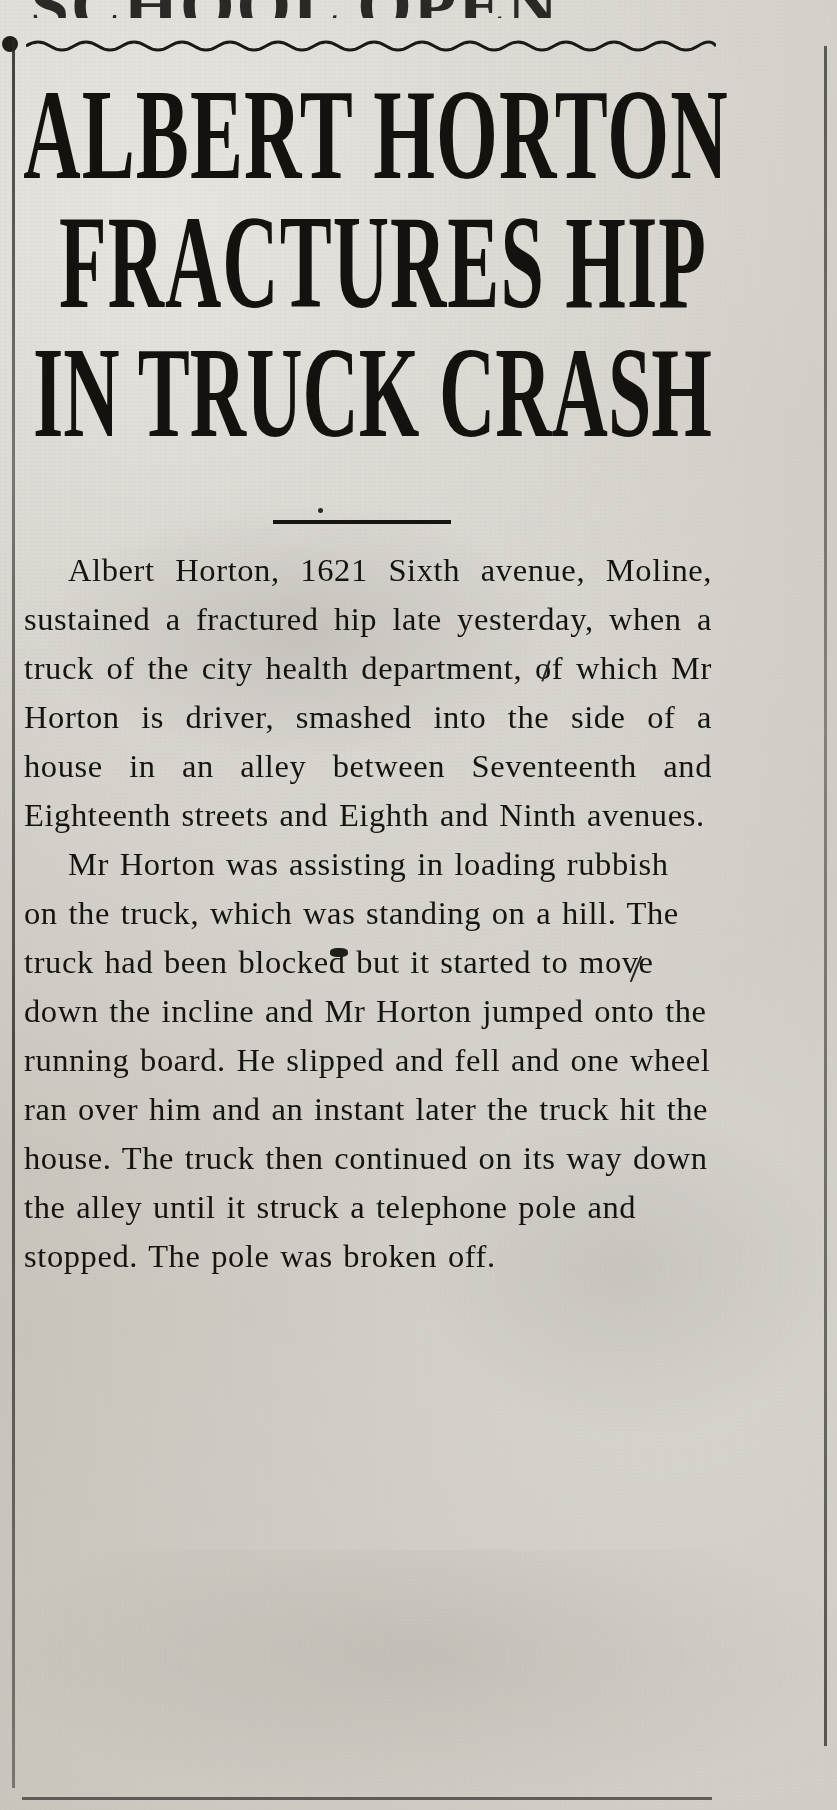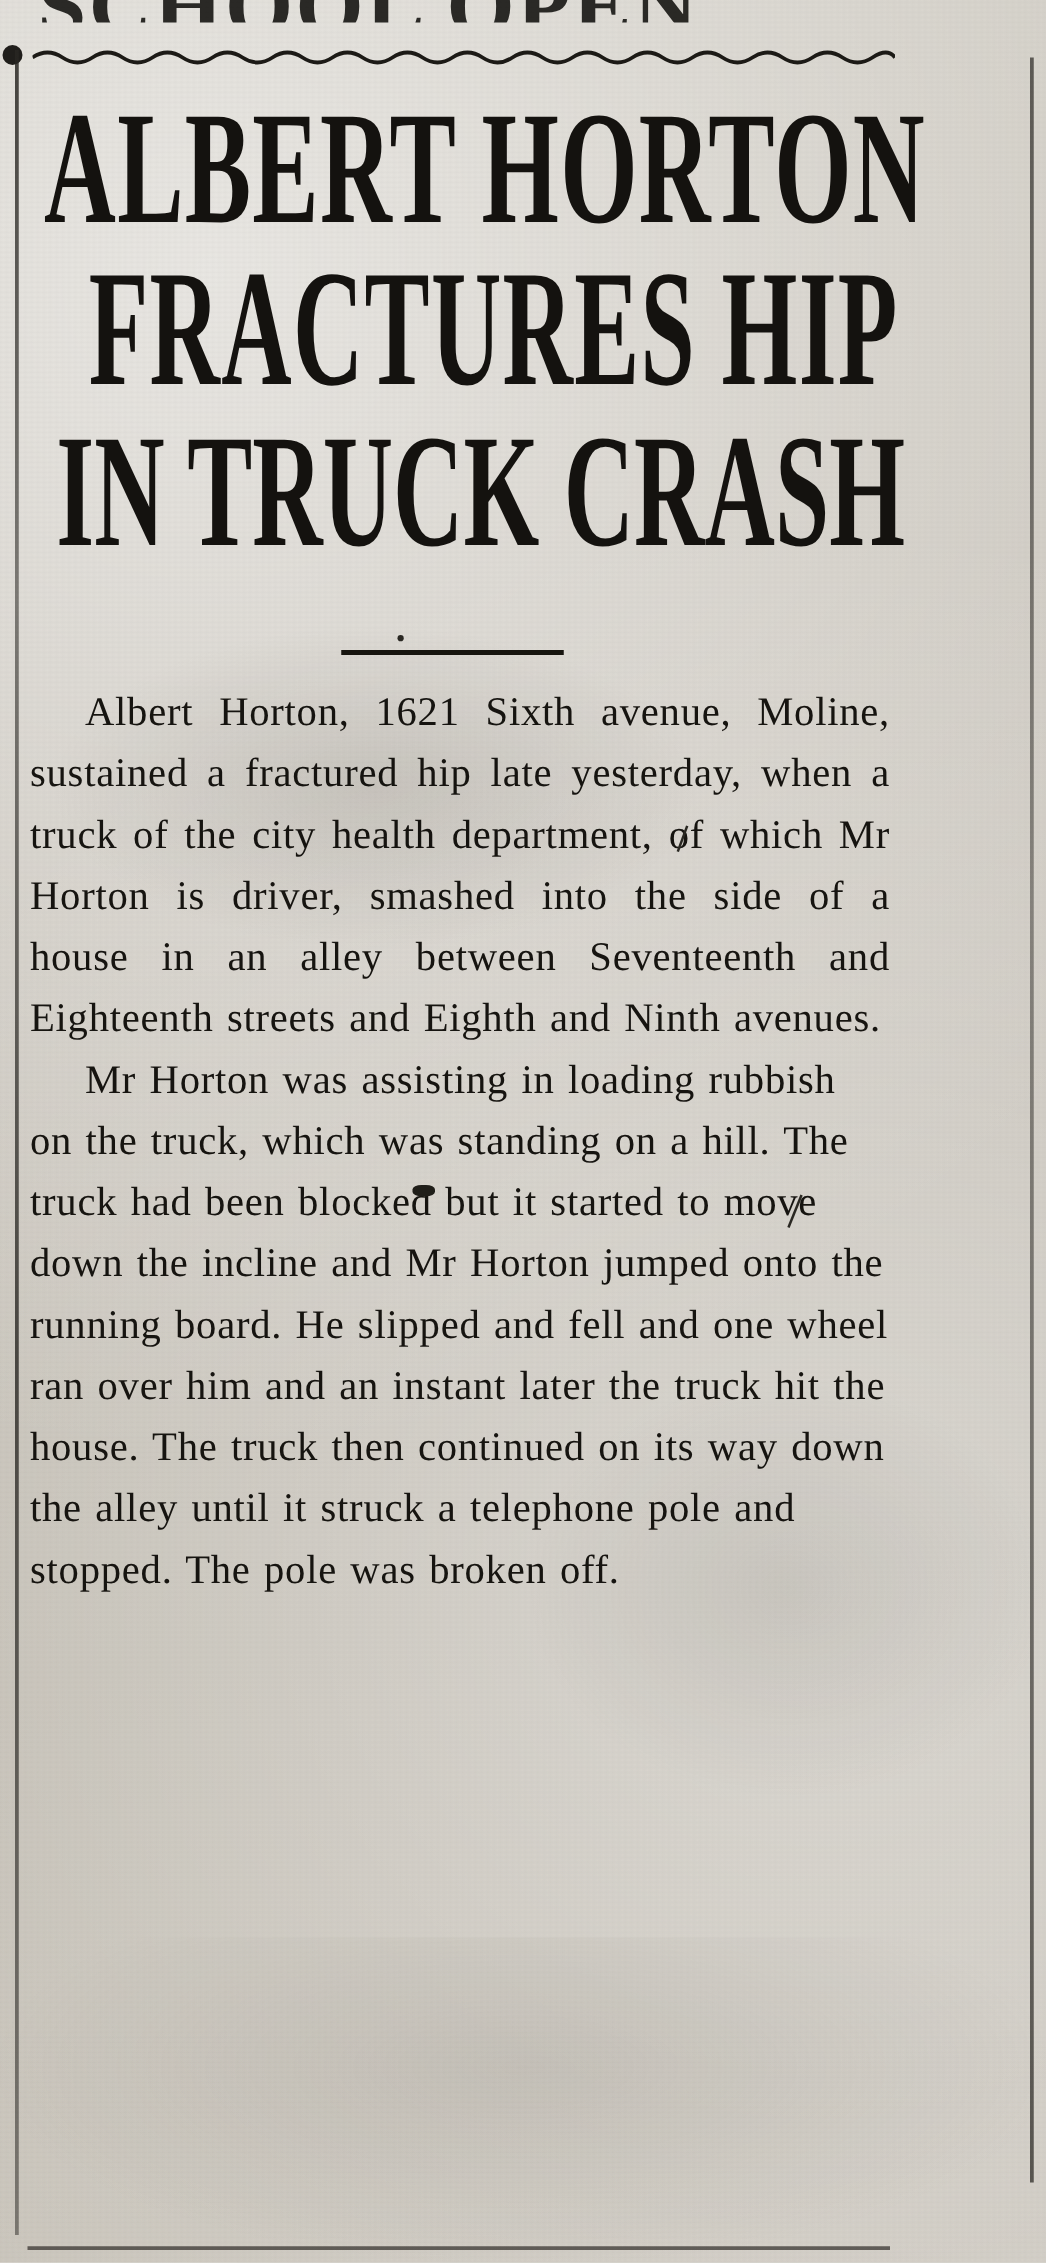--- a/index.html
+++ b/index.html
@@ -103,21 +103,20 @@
   
   .headline {
     position: absolute;
     left: 18px;
     top: 70px;
     width: 700px;
     color: #14120f;
     font-family: "Liberation Serif", serif;
     font-weight: bold;
     text-align: center;
-    margin-left: 12px;
   }
   .hl-line {
     display: block;
     white-space: nowrap;
     line-height: 1.0;
     transform-origin: center;
   }
   .hl1 {
     font-size: 78px;
     letter-spacing: 1px;

